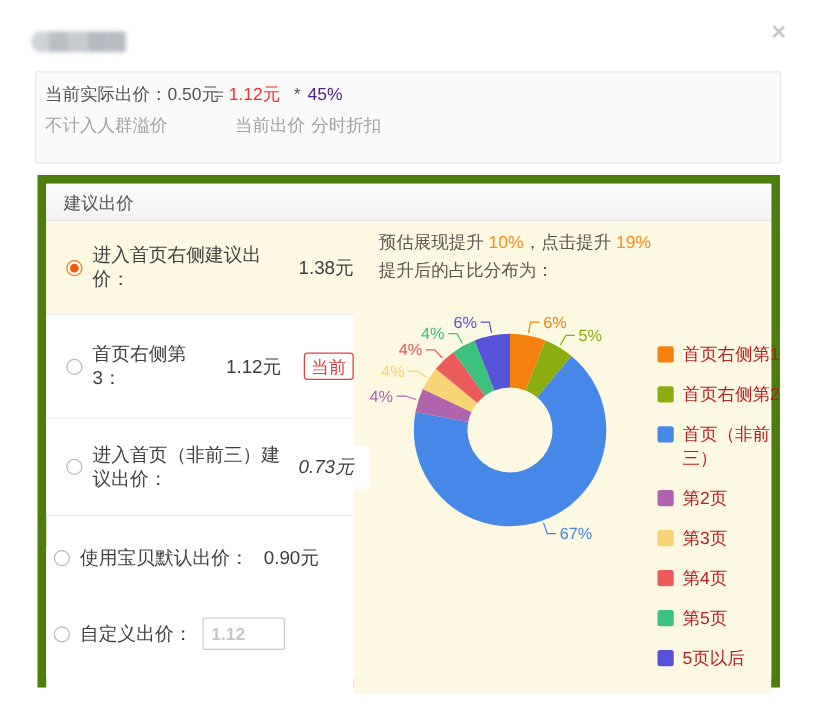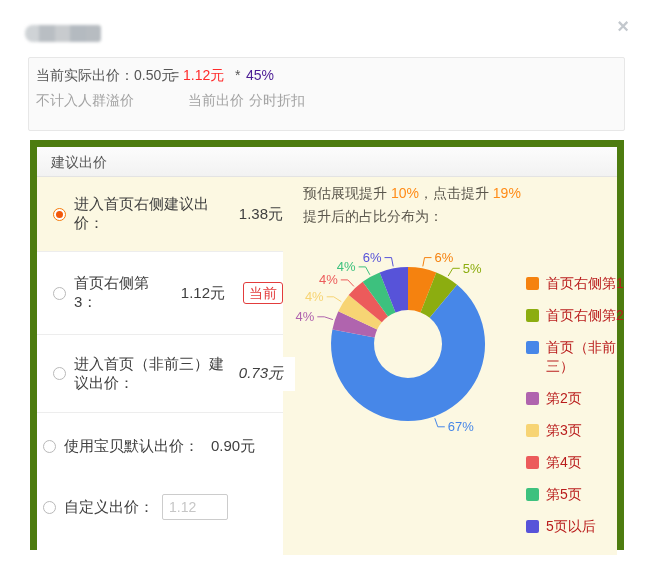--- a/index.html
+++ b/index.html
@@ -42,21 +42,21 @@
   .row-group .opt-line { display:flex; align-items:center; padding-left:6px; font-size:15px; color:#3f3f3f; }
   .row-group .lineA { margin-top:24px; }
   .row-group .lineB { margin-top:38px; }
 
   .radio { width:13px; height:13px; border-radius:50%; border:1px solid #b9b9b9; background:#fff; margin-right:8px; flex:0 0 13px; position:relative; cursor:pointer; }
   .radio.on { border-color:#f57a0a; }
   .radio.on::after { content:""; position:absolute; left:2px; top:2px; width:7px; height:7px; border-radius:50%; background:#f2590c; }
 
   .opt-value { margin-left:12px; white-space:nowrap; }
   .badge { margin-left:18px; border:1px solid #e23c3c; color:#e23c3c; border-radius:3px; padding:0 5px; font-size:14px; line-height:20px; white-space:nowrap; }
-  .custom-input { width:66px; height:26px; margin-left:8px; border:1px solid #ccc; border-radius:2px; padding:0 6px; font-size:14px; color:#888; background:#fff; }
+  .custom-input { width:66px; height:26px; margin-left:8px; border:1px solid #ccc; border-radius:2px; padding:0 6px; font-size:14px; color:#888; background:#fff;font-weight:bold; }
   .custom-input::placeholder { color:#c6c6c6; }
   .white-patch { position:absolute; left:246px; top:22px; width:12px; height:34px; background:#fff; }
 
   
   .cp-line1 { position:absolute; left:20px; top:8px; white-space:nowrap; color:#5b574d; }
   .cp-line2 { position:absolute; left:20px; top:31px; white-space:nowrap; color:#5b574d; }
   .cp-hl { color:#ff8b17; }
   .donut-svg { position:absolute; left:0; top:60px; width:245px; height:212px; overflow:visible; }
   .legend { position:absolute; left:243px; top:97px; width:102px; }
   .legend-item { display:flex; margin-bottom:13px; line-height:19px; font-size:14px; color:#b91c1c; }

